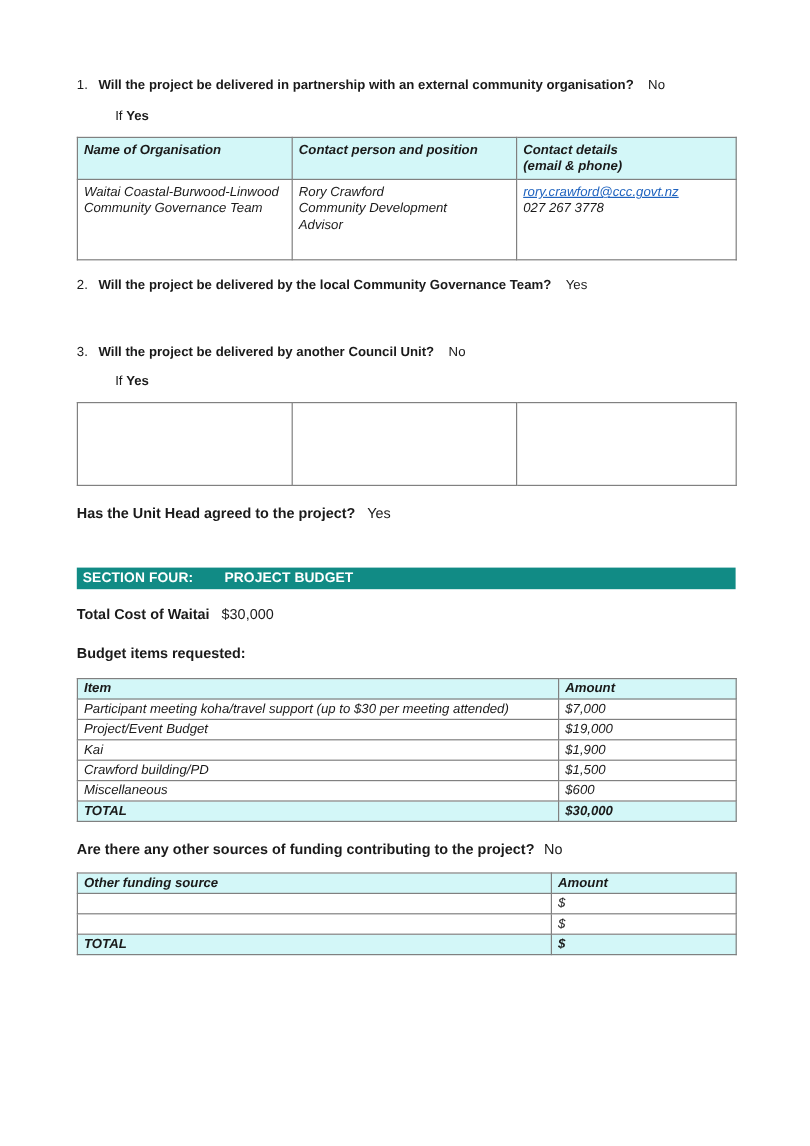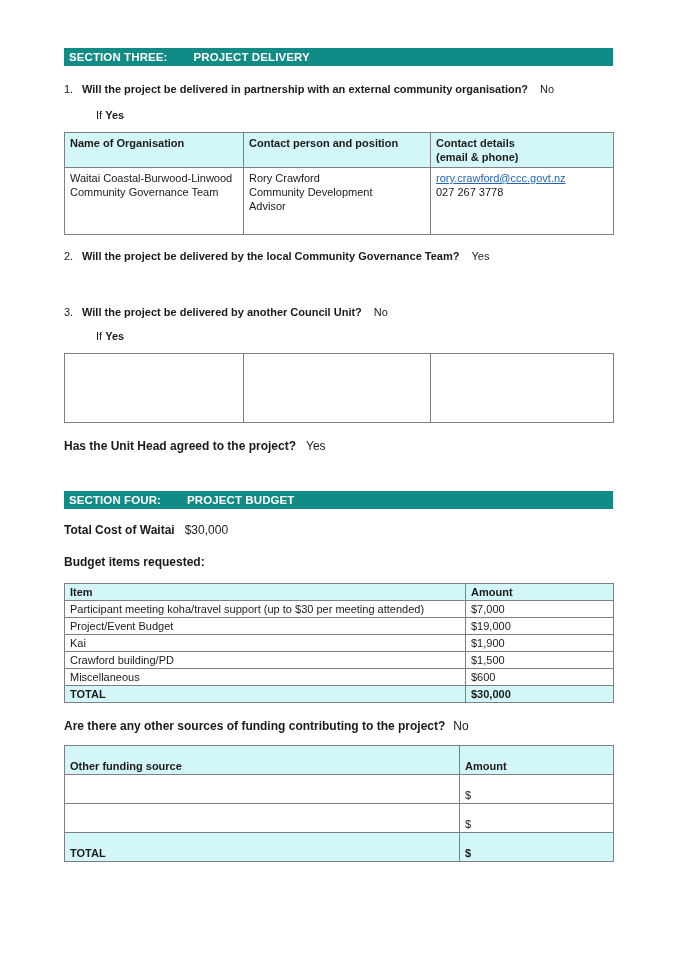--- a/index.html
+++ b/index.html
@@ -96,20 +96,21 @@
   .sp-18 { height: 18px; }
   .sp-30 { height: 30px; }
   .sp-38 { height: 38px; }
 
   
   table.doc {
     border-collapse: collapse;
     width: 549px;
     table-layout: fixed;
     font-size: 11px;
+    font-style: italic;
   }
   table.doc td, table.doc th {
     border: 1px solid #808080;
     padding: 3px 5px 3px 5px;
     vertical-align: top;
     text-align: left;
     font-weight: normal;
     line-height: 14px;
   }
   table.doc th {
@@ -131,39 +132,36 @@
     height: 14px;
     margin-top: 15px;
   }
   table.budget tr.total-row td {
     background: #d3f7f8;
     font-weight: bold;
   }
   td.right { text-align: right; }
 
   table.funding td, table.funding th {
-    padding: 13px 5px 1px 5px;
+    padding: 1px 5px 1px 5px;
     line-height: 14px;
     height: 14px;
   }
   table.funding tr.total-row td {
     background: #d3f7f8;
     font-weight: bold;
   }
   table.funding td.blank-cell { height: 14px; }
 </style>
 </head>
 <body>
 
 <div class="page">
  <div class="content">
 
-  <div class="section-bar">
-    <span class="sec-label">SECTION THREE:</span><span class="sec-title">PROJECT DELIVERY</span>
-  </div>
 
   <div class="sp-16"></div>
 
   <div class="q-row">
     <span class="q-num">1.</span><span class="q-text">Will the project be delivered in partnership with an external community organisation?</span><span class="q-ans">No</span>
   </div>
 
   <div class="sp-12"></div>
 
   <div class="plain-line">

